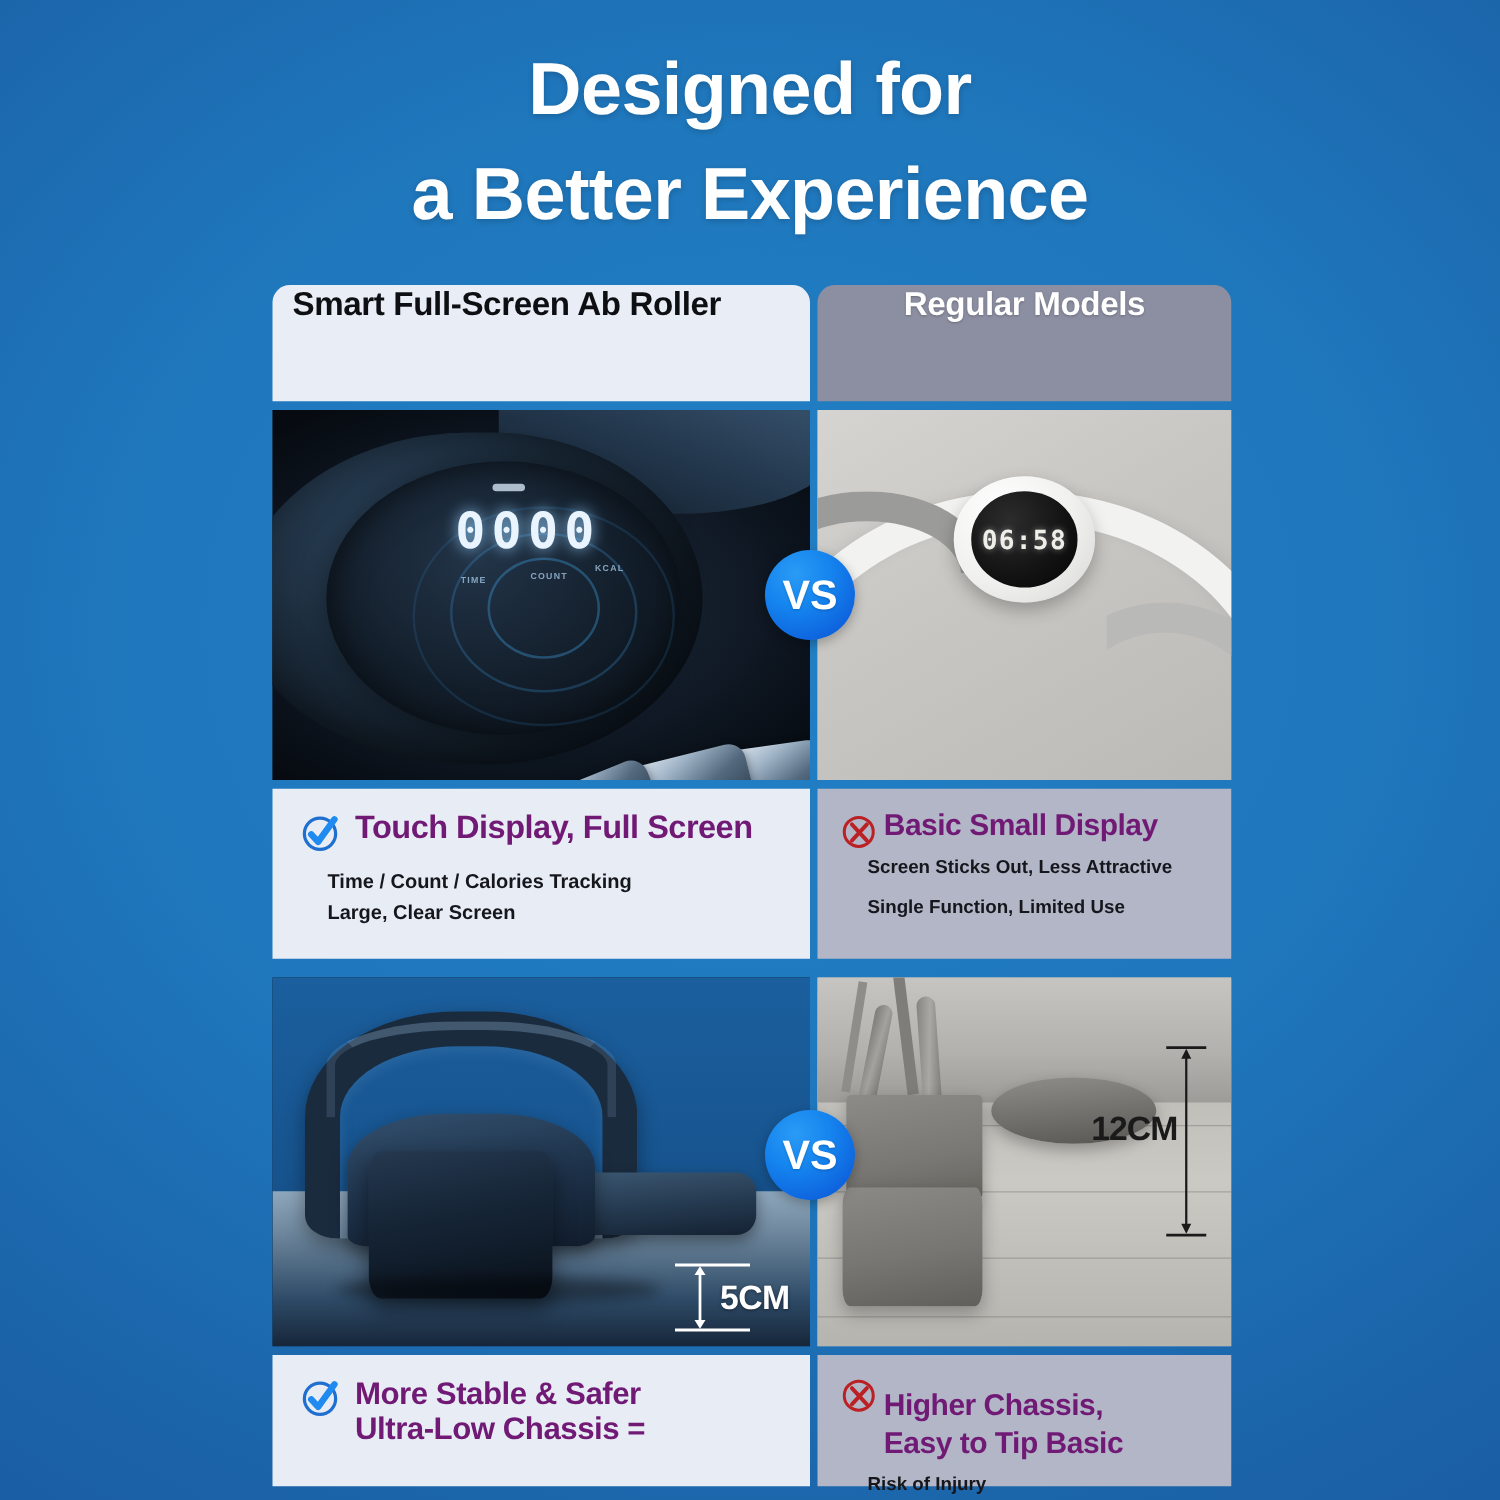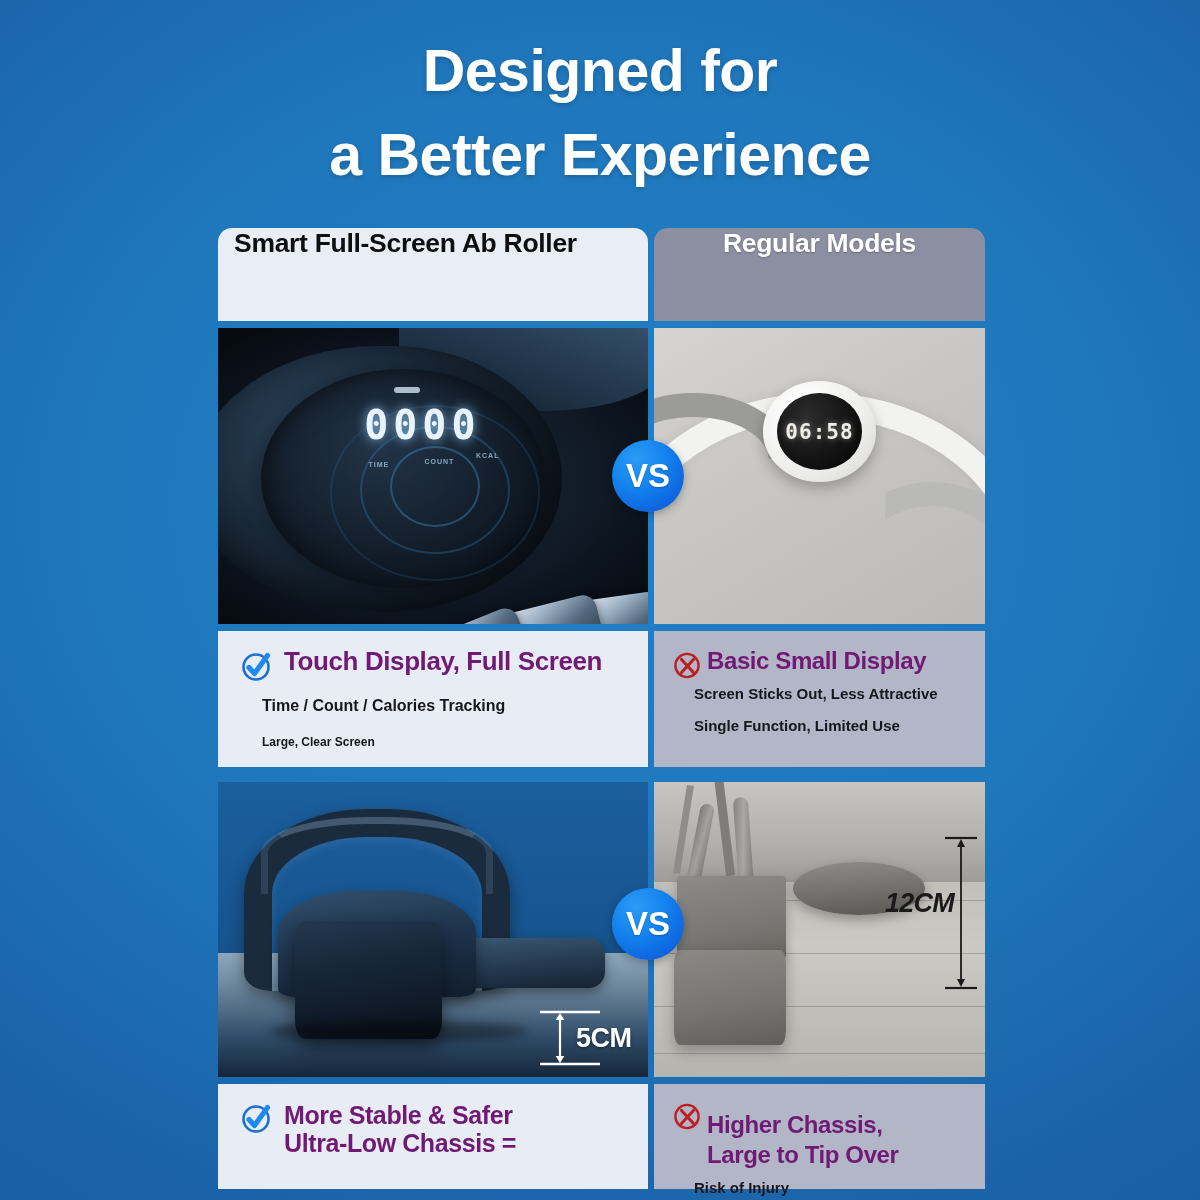--- a/index.html
+++ b/index.html
@@ -270,21 +270,21 @@
   .art4 .block{
     position:absolute;left:7%;top:32%;width:33%;height:28%;border-radius:4px;
     background:linear-gradient(170deg,#8c8b87 0%,#797875 60%,#66655f 100%);
     box-shadow:0 5px 12px rgba(0,0,0,.26);
   }
   .art4 .roller{
     position:absolute;left:6%;top:57%;width:34%;height:32%;border-radius:6px/14px;
     background:linear-gradient(170deg,#8a8985 0%,#777672 55%,#605f5b 100%);
     box-shadow:0 6px 14px rgba(0,0,0,.26);
   }
-  .meas12{position:absolute;right:4px;top:50px;width:96px;height:162px;z-index:20;font-style:italic;}
+  .meas12{position:absolute;right:16px;top:50px;width:96px;height:162px;z-index:20;}
   .meas12 .lbl{
     position:absolute;left:0px;top:56px;color:#1a1a1a;
     font-size:27px;font-weight:bold;letter-spacing:-0.8px;
   }
 </style>
 </head>
 <body>
 
 <div class="page">
 
@@ -329,21 +329,21 @@
         <div class="cap-head">
           <span class="ico" style="margin:2px 10px 0 0;">
             <svg width="34" height="34" viewBox="0 0 34 34">
               <circle cx="16" cy="18" r="12.5" fill="none" stroke="#1f6fd0" stroke-width="2.6"></circle>
               <path d="M9 18.5 L14.5 24.5 L27.5 6.5" fill="none" stroke="#1f8aef" stroke-width="5.2" stroke-linecap="round" stroke-linejoin="round"></path>
             </svg>
           </span>
           <span class="cap-title" style="font-size:26px;">Touch Display, Full Screen</span>
         </div>
         <div class="cap-sub" style="font-size:16px;margin:12px 0 0 22px;">Time / Count / Calories Tracking</div>
-        <div class="cap-sub" style="font-size:12px;margin:17px 0 0 22px;">Large, Clear Screen</div>
+        <div class="cap-sub" style="font-size:16px;margin:3px 0 0 22px;">Large, Clear Screen</div>
       </div>
 
       <div style="height:15px;"></div>
 
       <div class="media" style="height:295px;">
         <div class="art3">
           <div class="floor"></div>
           <div class="handle"></div>
           <div class="handle-gloss"></div>
           <div class="base"></div>
@@ -448,21 +448,21 @@
       <div class="cap cap-right" style="height:105px;padding:14px 12px 0 18px;">
         <div class="cap-head">
           <span class="ico" style="margin:3px 4px 0 0;">
             <svg width="31" height="31" viewBox="0 0 31 31">
               <circle cx="15" cy="15.5" r="11.6" fill="none" stroke="#bb2024" stroke-width="2.4"></circle>
               <path d="M9.5 9.5 L21.5 22.5 M21.5 9.5 L9.5 22.5" stroke="#bb2024" stroke-width="3.1" stroke-linecap="round"></path>
             </svg>
           </span>
           <span style="display:block;margin-top:14px;">
             <span class="cap-title" style="font-size:24px;display:block;">Higher Chassis,</span>
-            <span class="cap-title" style="font-size:24px;display:block;margin-top:3px;">Large to Tip Over</span>
+            <span class="cap-title" style="font-size:24px;display:block;margin-top:3px;">Easy to Tip Basic</span>
           </span>
         </div>
         <div class="cap-sub" style="font-size:15px;margin:9px 0 0 22px;">Risk of Injury</div>
       </div>
     </div>
 
     <div class="vs" style="left:394px;top:212px;">
       <span>VS</span>
     </div>
     <div class="vs" style="left:394px;top:660px;">

